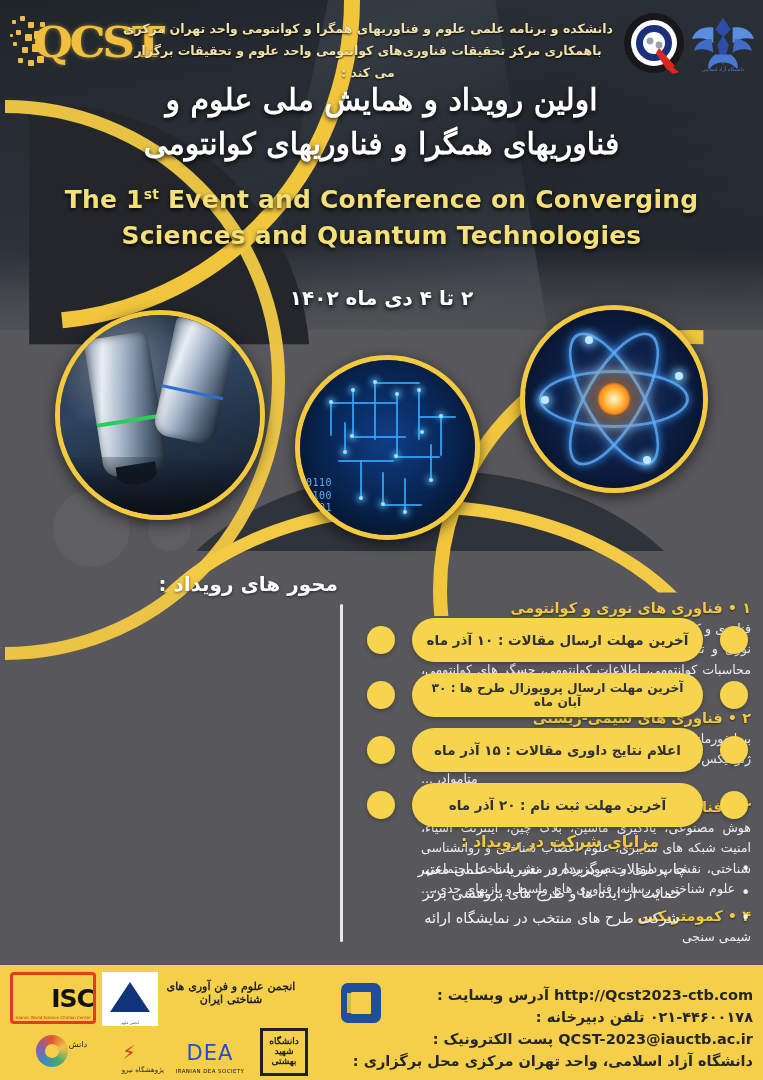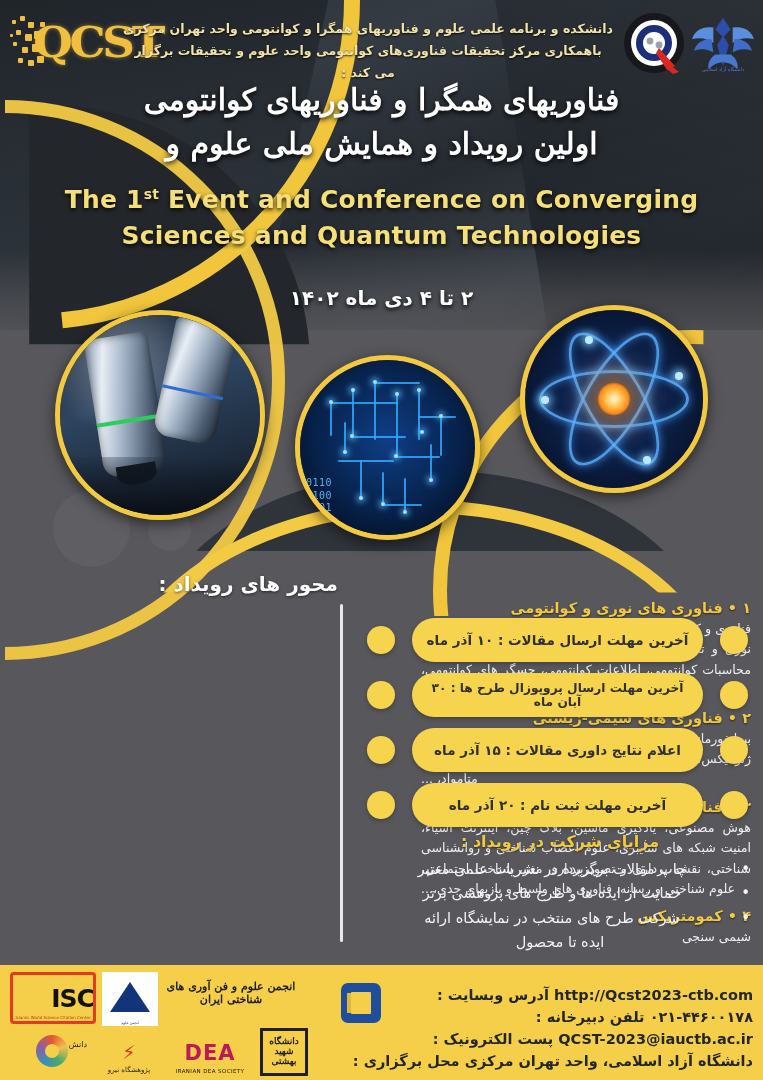--- a/index.html
+++ b/index.html
@@ -279,24 +279,24 @@
   .circ-logo { left:10px; top:60px; width:72px; height:42px; background:#f6cf4a; }
   .circ-logo .ring { width:32px; height:32px; border-radius:50%;
     background: conic-gradient(#e4572e,#f2c14e,#4aa96c,#3c8dbc,#8e5ea2,#e4572e);
     display:flex; align-items:center; justify-content:center; }
   .circ-logo .ring i { width:14px; height:14px; border-radius:50%; background:#f6cf4a; display:block; }
   .circ-cap { position:absolute; right:1px; top:10px; font-size:8px; color:#1d1f24;
     font-family:"DejaVu Serif","Liberation Serif",serif; }
 
   .niroo { left:88px; top:60px; width:70px; height:44px; background:#f6cf4a; }
   .niroo .bolt { color:#cf3b1e; font-size:19px; font-weight:bold; }
-  .niroo-cap { position:absolute; bottom:0; width:100%; text-align:center; font-size:7px; color:#1d1f24; }
+  .niroo-cap { position:absolute; bottom:0; width:100%; font-size:7px; color:#1d1f24; }
 
   .dea { left:160px; top:62px; width:88px; height:42px; background:#f6cf4a; }
-  .dea .dea-t { color:#be185d; font-size:21px; font-weight:bold; letter-spacing:1px; direction:ltr; }
+  .dea .dea-t { color:#1d4ed8; font-size:21px; font-weight:normal; letter-spacing:1px; direction:ltr; }
   .dea-cap { position:absolute; bottom:0; width:100%; text-align:center; font-size:5.5px;
     color:#111; letter-spacing:.4px; direction:ltr; }
 
   .sbu { left:254px; top:58px; width:48px; height:48px; background:#f6cf4a;
     border:3px solid #1d1f24; }
   .sbu .sbu-t { color:#1d1f24; font-size:9px; font-weight:bold; text-align:center; line-height:1.1;
     font-family:"DejaVu Serif","Liberation Serif",serif; }
 
   .book-logo { position:absolute; left:341px; top:18px; width:40px; height:40px;
     background:#1f4f9c; border-radius:7px; display:flex; align-items:center; justify-content:center; }
@@ -367,22 +367,22 @@
     </svg>
     <div class="azad-cap">دانشگاه آزاد اسلامی</div>
   </div>
 
   <div class="host-lines">
     <div>دانشکده و برنامه علمی علوم و فناوریهای همگرا و کوانتومی واحد تهران مرکزی</div>
     <div>باهمکاری مرکز تحقیقات فناوری‌های کوانتومی واحد علوم و تحقیقات برگزار می کند :</div>
   </div>
 
   <div class="main-title">
+    <div>اولین رویداد و همایش ملی علوم و</div>
     <div>فناوریهای همگرا و فناوریهای کوانتومی</div>
-    <div>اولین رویداد و همایش ملی علوم و</div>
   </div>
 
   <div class="en-title">
     <div>
       <span>The 1</span><sup>st</sup>
       <span>Event and Conference on Converging</span>
     </div>
     <div>Sciences and Quantum Technologies</div>
   </div>
 
@@ -496,21 +496,20 @@
       <span class="dot r"></span>
     </div>
   </div>
 
   <div class="benefits">
     <h3>مزایای شرکت در رویداد :</h3>
     <ul>
       <li>چاپ مقالات برگزیده در نشریات علمی معتبر</li>
       <li>حمایت از ایده ها و طرح های پژوهشی برتر</li>
       <li>شرکت طرح های منتخب در نمایشگاه ارائه</li>
-      <li class="cont">ایده تا محصول</li>
     </ul>
   </div>
 
   <div class="footer">
 
     <div class="logo-strip">
       <div class="lg isc">
         <span class="isc-t">ISC</span>
         <span class="isc-sub">Islamic World Science Citation Center</span>
       </div>

